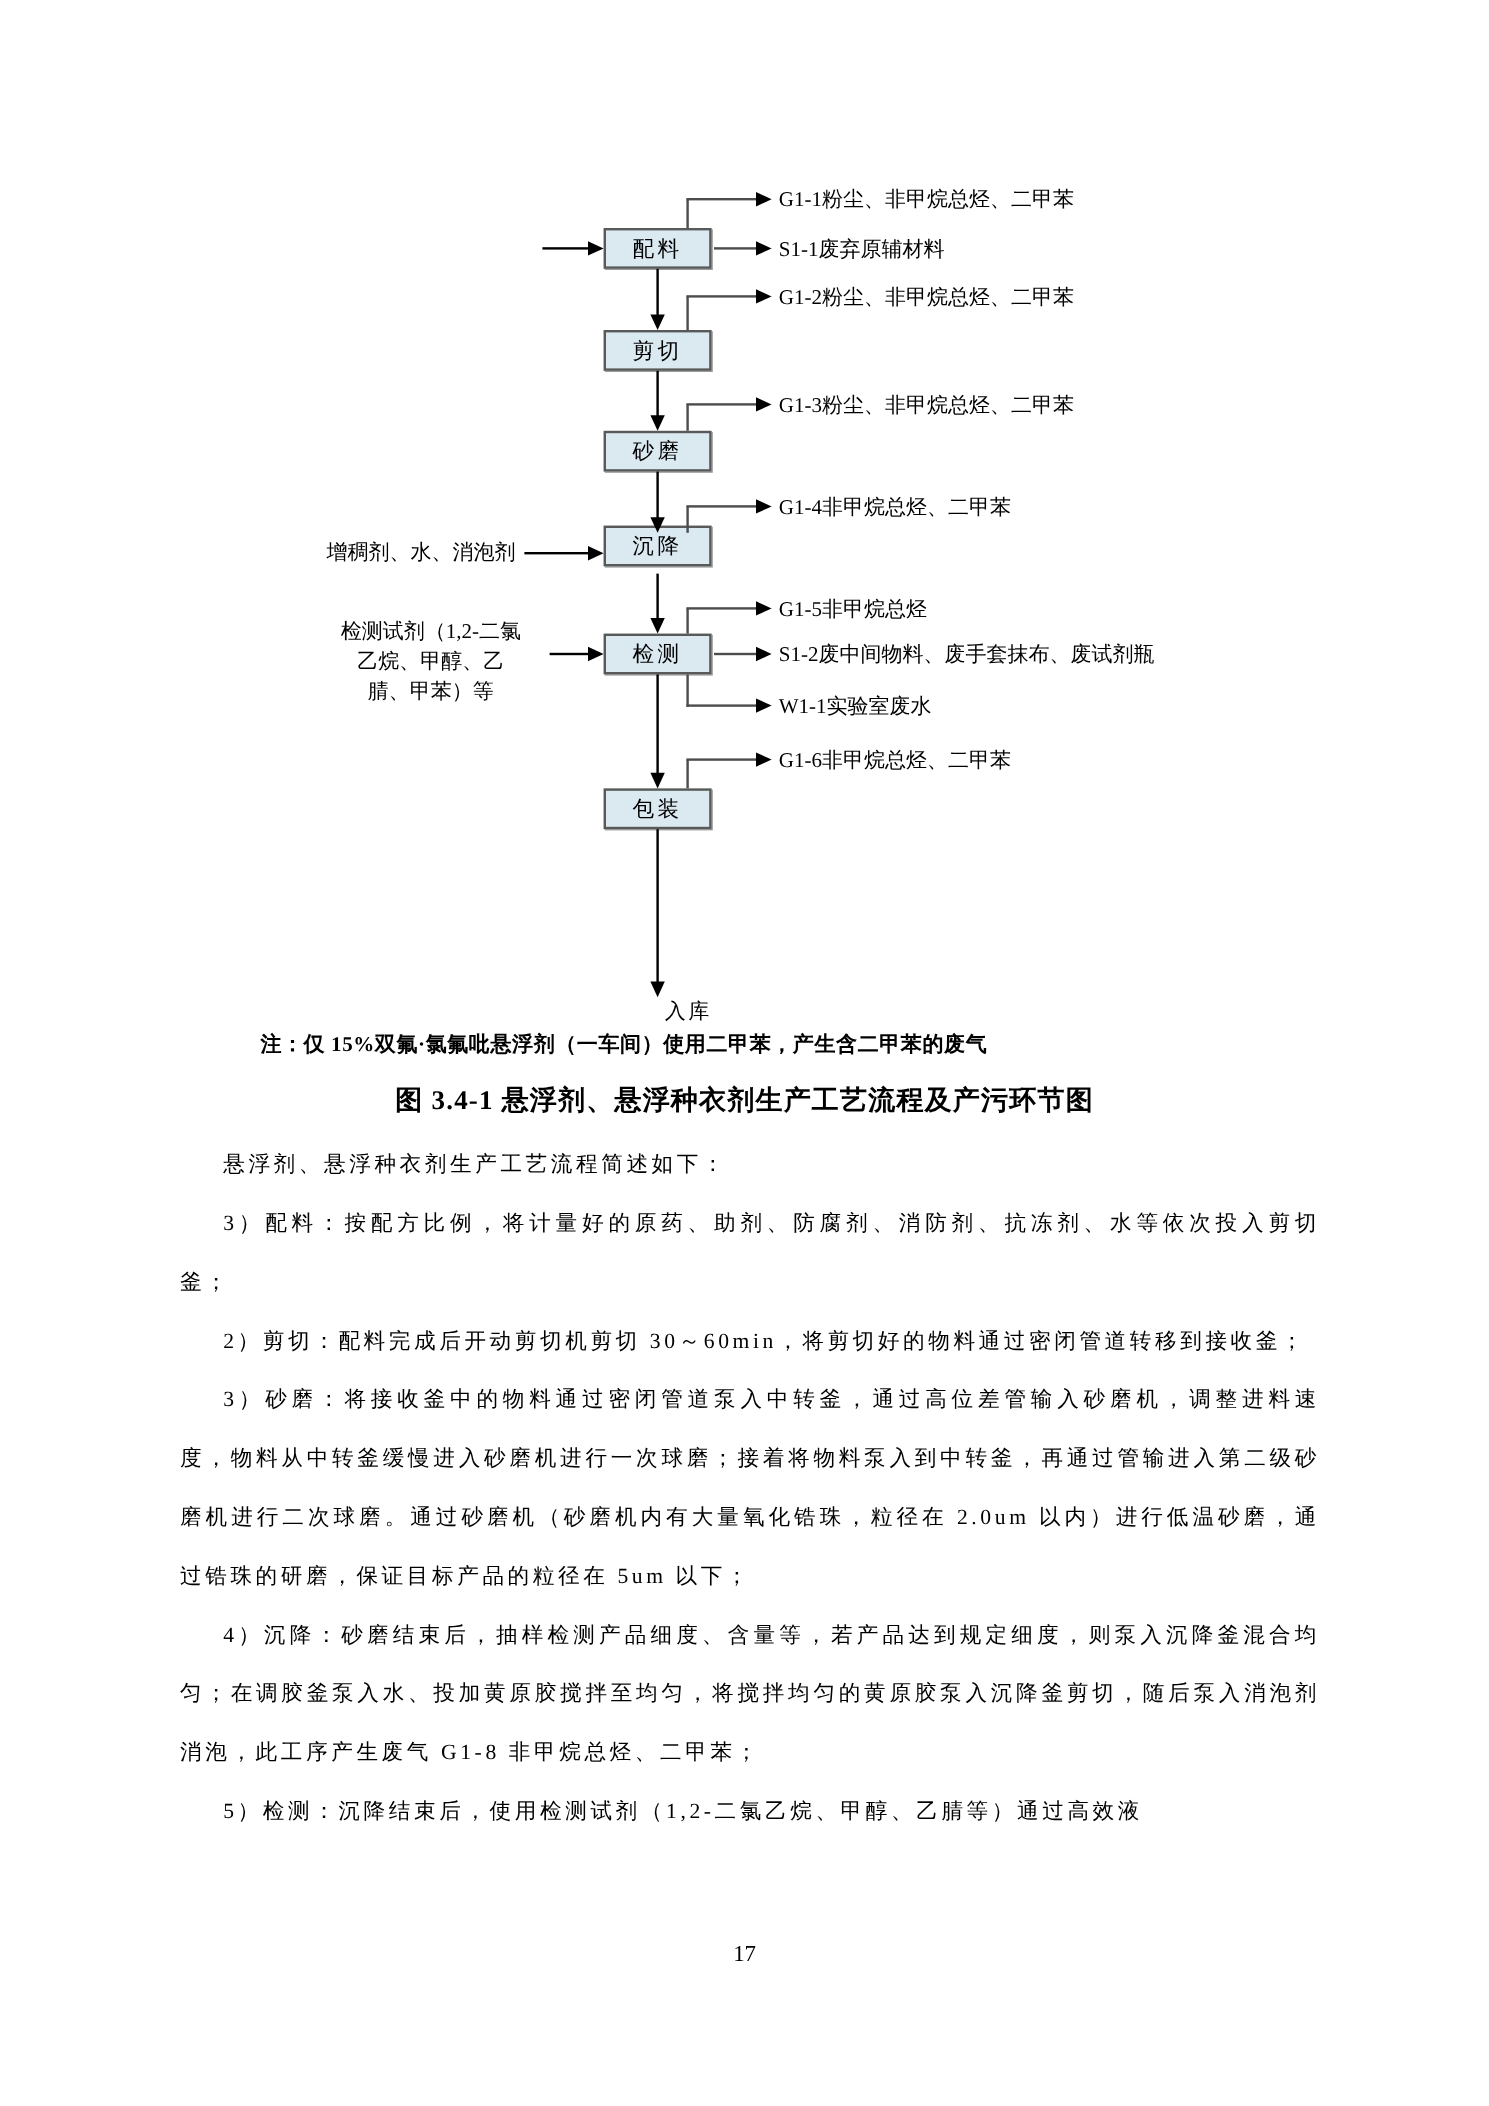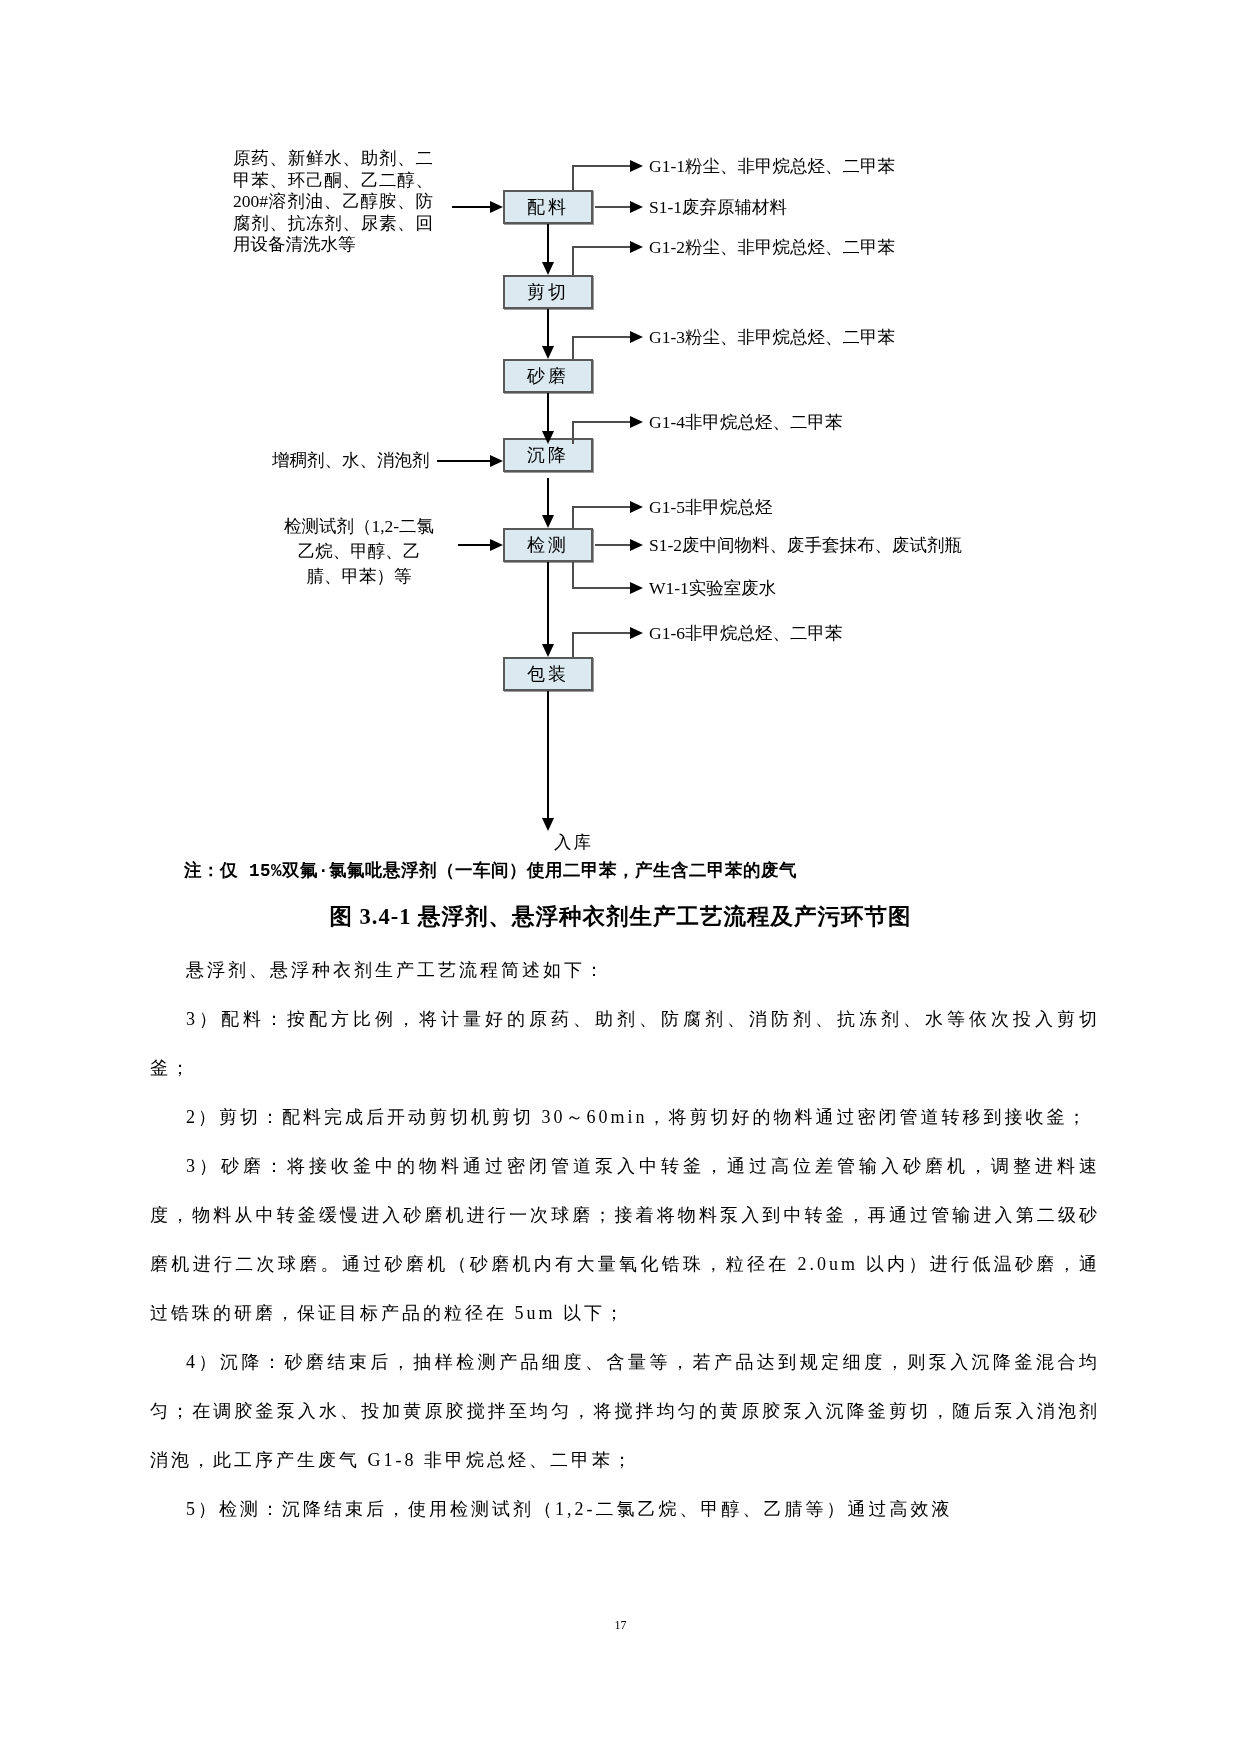--- a/index.html
+++ b/index.html
@@ -24,34 +24,34 @@
     box-shadow:1px 1px 0 #9a9a9a;
   }
   .gline { position:absolute; background:#4d4d4d; }
   .bline { position:absolute; background:#000; }
   .ah-r { position:absolute; width:0; height:0; border-top:6px solid transparent; border-bottom:6px solid transparent; border-left:13px solid #000; }
   .ah-d { position:absolute; width:0; height:0; border-left:6px solid transparent; border-right:6px solid transparent; border-top:13px solid #000; }
   .out-label { position:absolute; white-space:nowrap; font-size:17.5px; line-height:26px; }
   .in-label { position:absolute; font-size:17.5px; line-height:21.5px; }
   .final-label { position:absolute; left:503px; top:700px; width:90px; text-align:right; letter-spacing:2px; }
   .note {
-    position:absolute; top:858px; left:184px; width:900px;
+    position:absolute; top:858px; left:217px; width:900px;
     font-weight:bold; font-size:17.5px;
-    font-family:Liberation Mono, monospace; letter-spacing:0.5px;
+    font-family:Liberation Serif, serif; letter-spacing:0.5px;
   }
   .caption {
     position:absolute; top:901px; left:0; width:1241px; text-align:center;
     font-weight:bold; font-size:22.5px; letter-spacing:1px;
   }
   .body-text {
     position:absolute; top:946px; left:150px; width:950px;
     font-size:18px; line-height:49px; text-align:justify; letter-spacing:3px;
   }
   .body-text p { margin:0; text-indent:2em; }
-  .pagenum { position:absolute; top:1618px; left:0; width:1241px; text-align:center; font-size:12px; }
+  .pagenum { position:absolute; top:1618px; left:0; width:1241px; text-align:center; font-size:19px; }
 </style>
 </head>
 <body>
 
 <div class="page">
 
 
   <div class="flowchart">
 
     <div class="fbox" style="top:60px">配料</div>
@@ -68,21 +68,20 @@
     <div class="ah-d" style="left:542px;top:216px"></div>
     <div class="bline" style="left:547px;top:263px;width:2px;height:39px"></div>
     <div class="ah-d" style="left:542px;top:301px"></div>
     <div class="bline" style="left:547px;top:348px;width:2px;height:38px"></div>
     <div class="ah-d" style="left:542px;top:385px"></div>
     <div class="bline" style="left:547px;top:432px;width:2px;height:83px"></div>
     <div class="ah-d" style="left:542px;top:514px"></div>
     <div class="bline" style="left:547px;top:561px;width:2px;height:128px"></div>
     <div class="ah-d" style="left:542px;top:688px"></div>
 
-    <div class="in-label" style="left:233px;top:18px;width:200px;text-align:justify">原药、新鲜水、助剂、二甲苯、环己酮、乙二醇、200#溶剂油、乙醇胺、防腐剂、抗冻剂、尿素、回用设备清洗水等</div>
     <div class="bline" style="left:452px;top:76px;width:39px;height:2px"></div>
     <div class="ah-r" style="left:490px;top:71px"></div>
 
     <div class="in-label" style="left:272px;top:320px;white-space:nowrap">增稠剂、水、消泡剂</div>
     <div class="bline" style="left:437px;top:330px;width:54px;height:2px"></div>
     <div class="ah-r" style="left:490px;top:325px"></div>
 
     <div class="in-label" style="left:283px;top:384px;width:152px;text-align:center;line-height:25px">检测试剂（1,2-二氯乙烷、甲醇、乙腈、甲苯）等</div>
     <div class="bline" style="left:458px;top:414px;width:33px;height:2px"></div>
     <div class="ah-r" style="left:490px;top:409px"></div>

